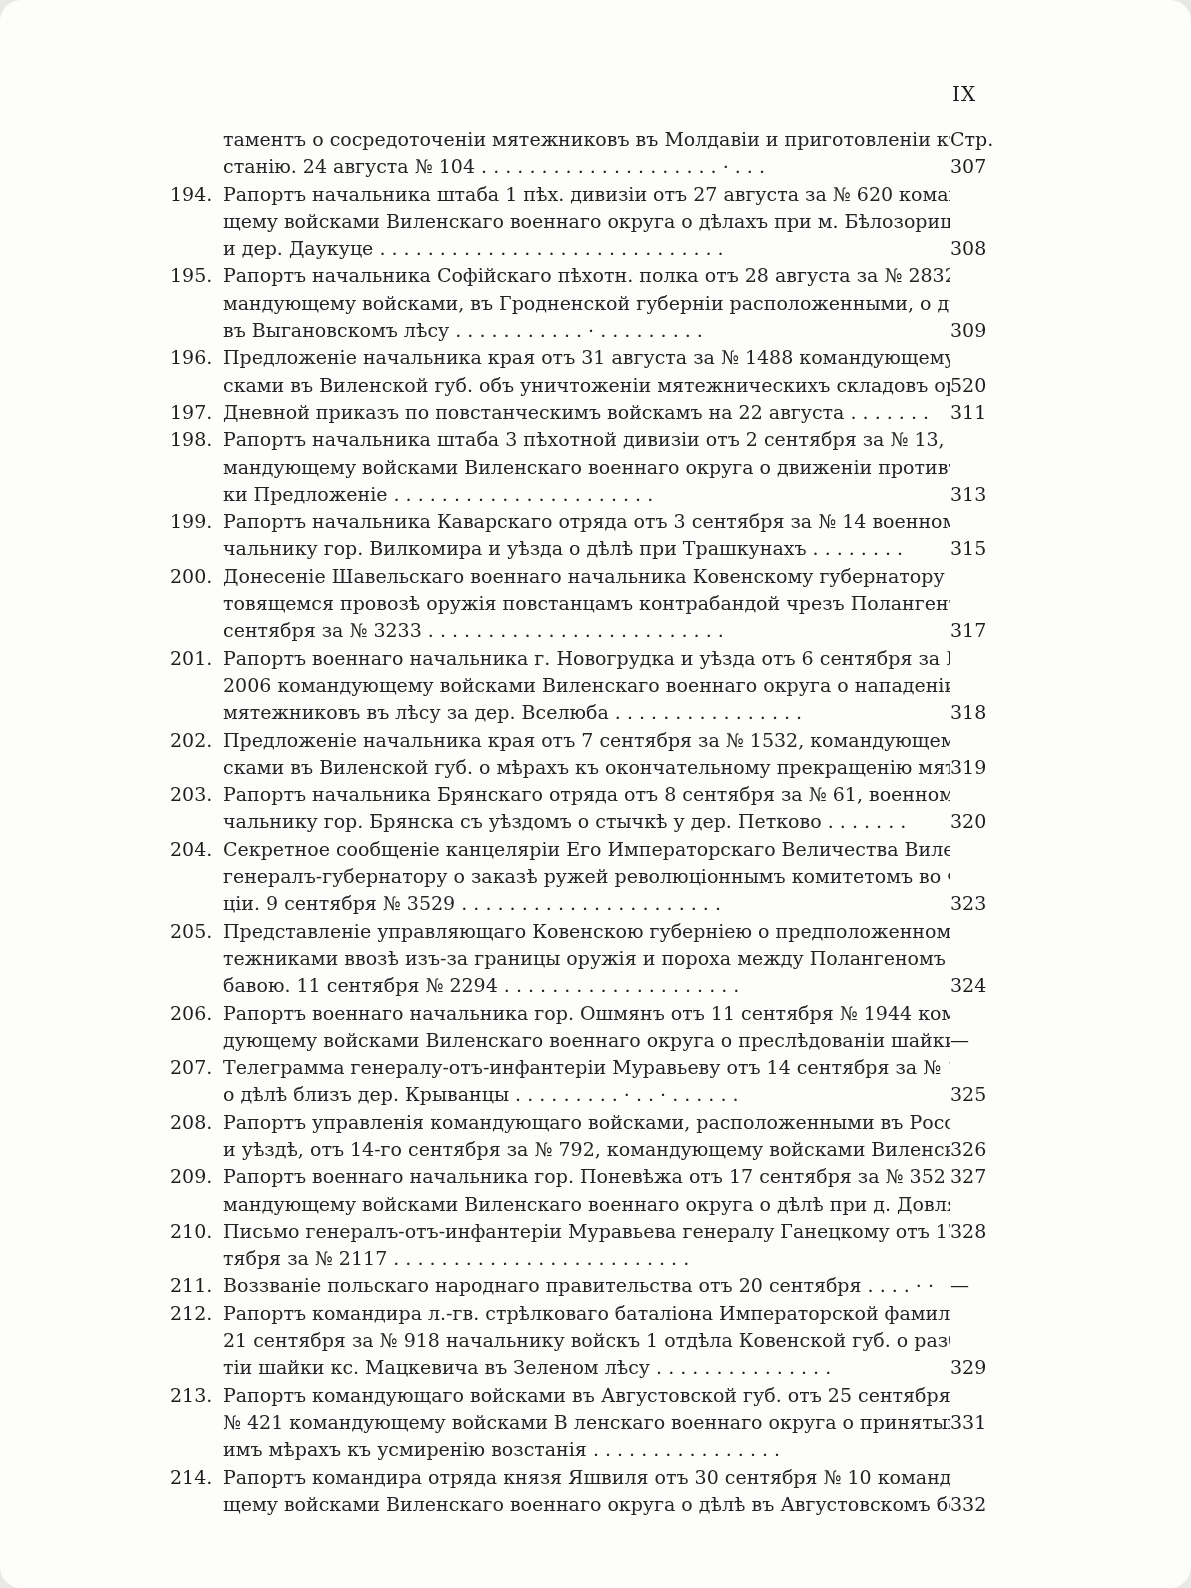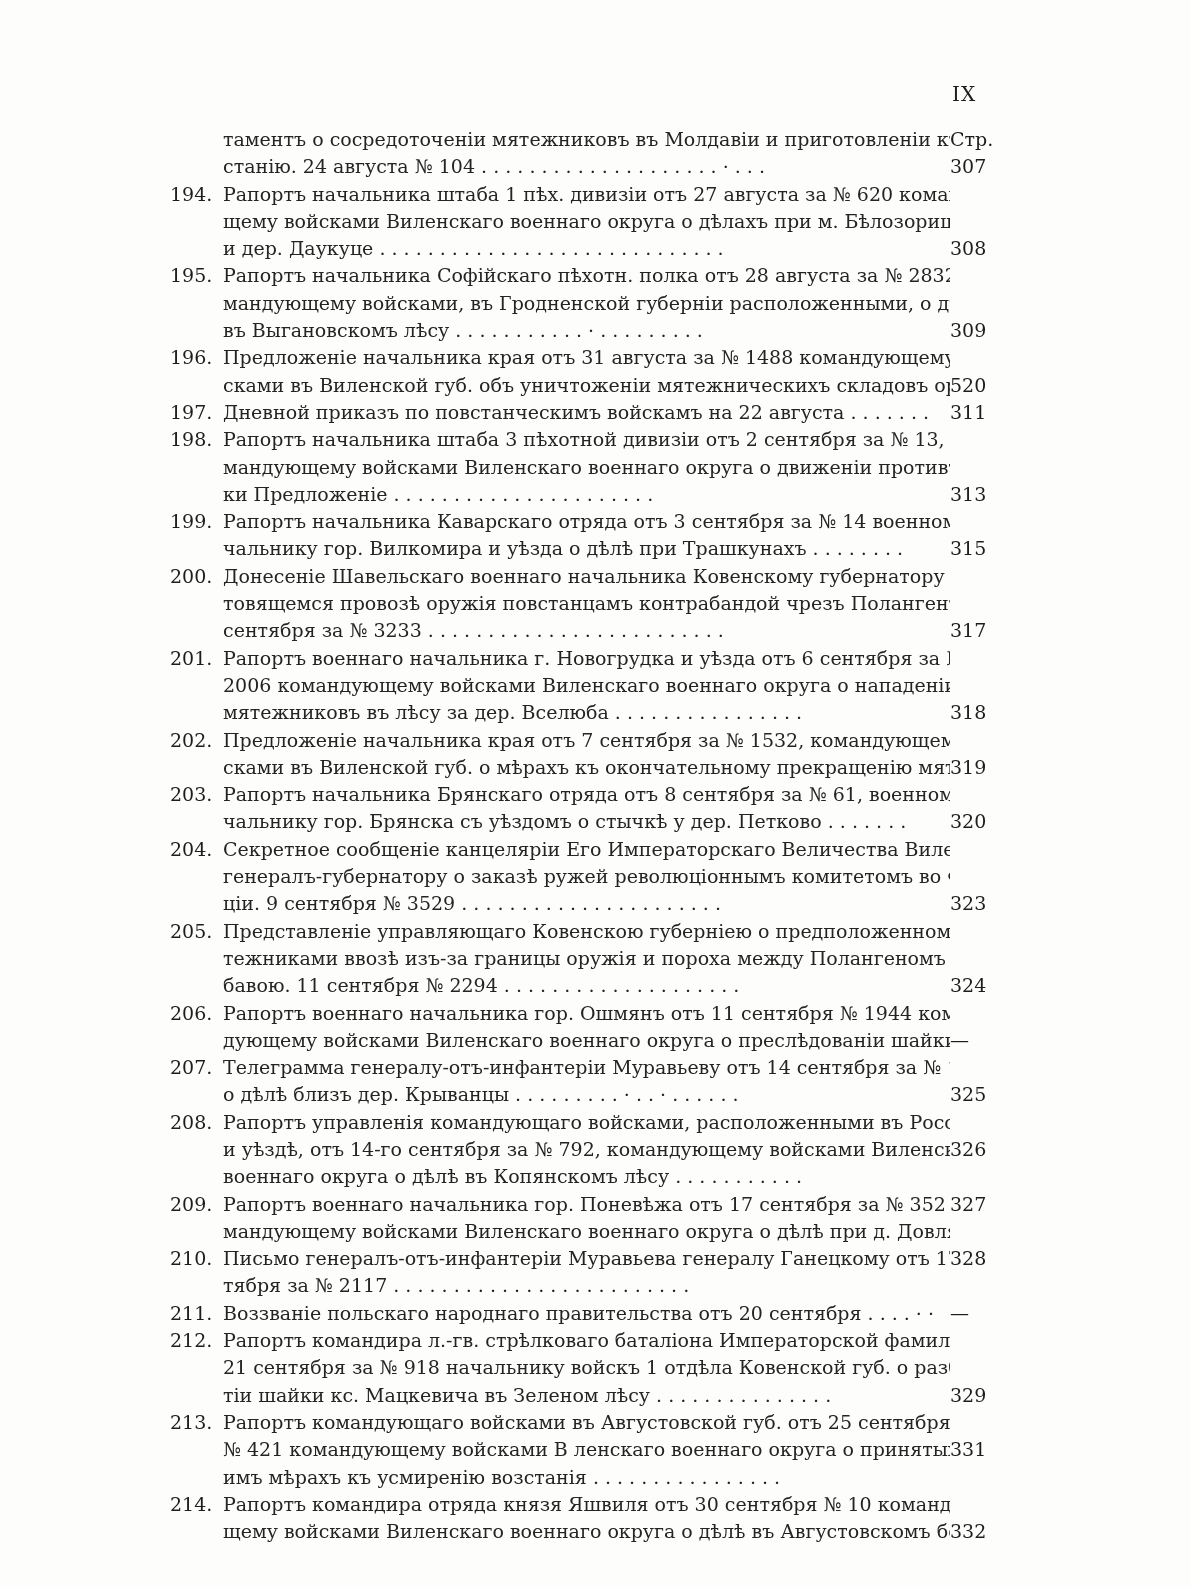--- a/index.html
+++ b/index.html
@@ -10,20 +10,21 @@
   .page {
     position: relative;
     width: 1191px;
     height: 1588px;
     margin: 0 auto;
     background: #fdfdfb;
     color: #222;
     font-family: "DejaVu Serif", "Liberation Serif", serif;
     font-size: 19px;
     overflow: hidden;
+    border-radius: 21px;
   }
   .folio {
     position: absolute;
     left: 952px;
     top: 82px;
     font-size: 20px;
     letter-spacing: 1px;
     color: #1d1d1d;
   }
   .toc {
@@ -291,25 +292,20 @@
           <div class="row">
             <span class="num">208.</span>
             <span class="txt">Рапортъ управленія командующаго войсками, расположенными въ Россіенахъ</span>
             <span class="pg"></span>
           </div>
           <div class="row">
             <span class="num"></span>
             <span class="txt">и уѣздѣ, отъ 14-го сентября за № 792, командующему войсками Виленскаго</span>
             <span class="pg">326</span>
           </div>
-          <div class="row">
-            <span class="num"></span>
-            <span class="txt">военнаго округа о дѣлѣ въ Копянскомъ лѣсу . . . . . . . . . . .</span>
-            <span class="pg"></span>
-          </div>
         </div>
         <div class="entry">
           <div class="row">
             <span class="num">209.</span>
             <span class="txt">Рапортъ военнаго начальника гор. Поневѣжа отъ 17 сентября за № 352 ко-</span>
             <span class="pg">327</span>
           </div>
           <div class="row">
             <span class="num"></span>
             <span class="txt">мандующему войсками Виленскаго военнаго округа о дѣлѣ при д. Довляны</span>

